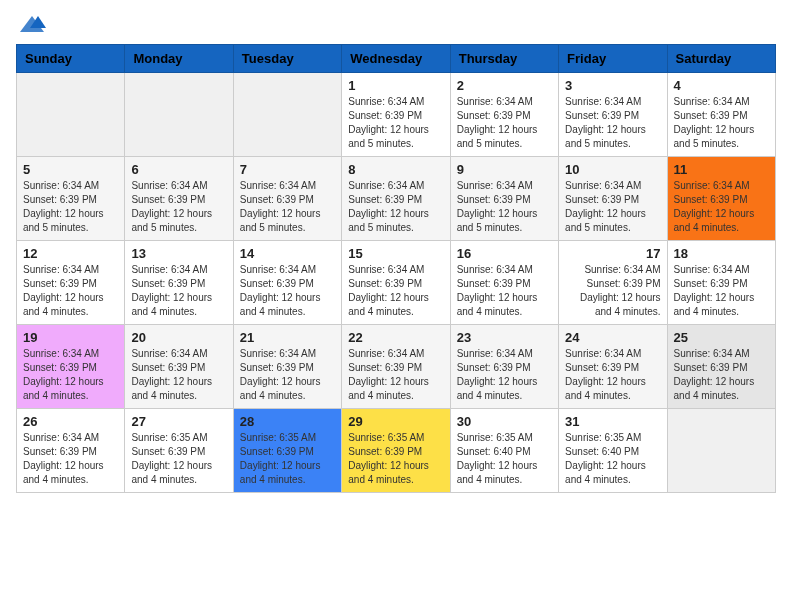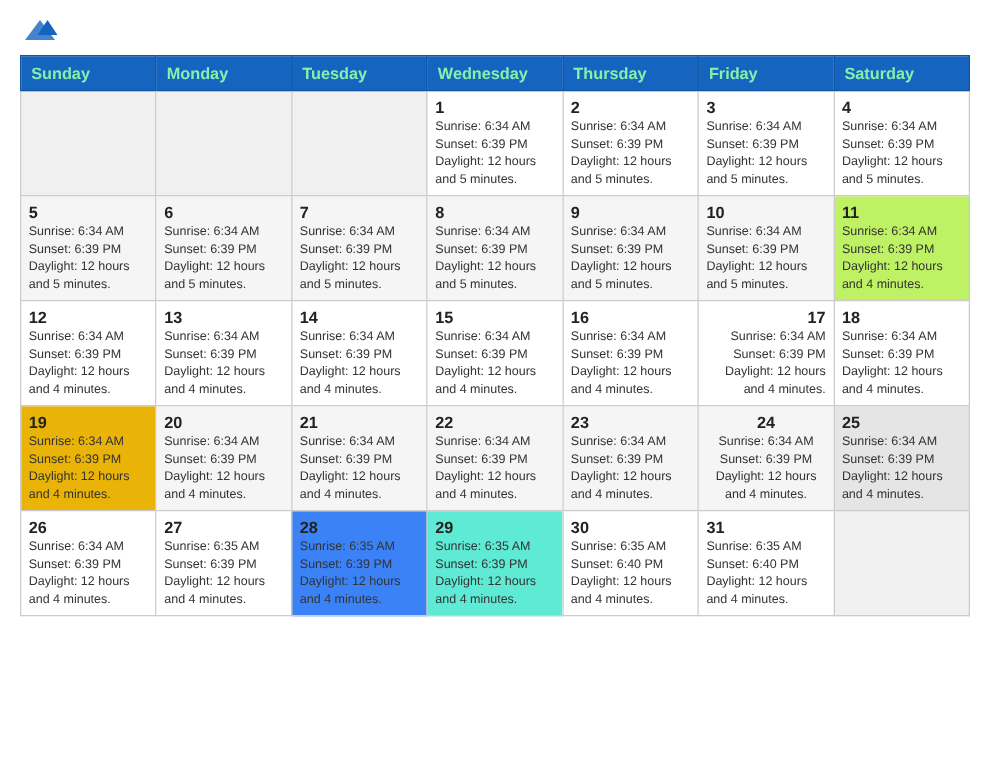--- a/index.html
+++ b/index.html
@@ -50,21 +50,21 @@
       font-size: 16px;
       color: #555;
     }
     .calendar {
       width: 100%;
       border-collapse: collapse;
       border: 1px solid #ccc;
     }
     .calendar th {
       background-color: #1565c0;
-      color: #86efac;
+      color: #000000;
       font-size: 13px;
       font-weight: bold;
       padding: 6px 8px;
       text-align: left;
       border: 1px solid #1255a0;
     }
     .calendar td {
       vertical-align: top;
       padding: 5px 6px;
       border: 1px solid #ccc;
@@ -198,21 +198,21 @@
 Daylight: 12 hours
 and 5 minutes.</div>
         </td>
         <td style="background: rgb(245, 245, 245);">
           <span class="day-num">10</span>
           <div class="day-info" style="white-space: pre-line;">Sunrise: 6:34 AM
 Sunset: 6:39 PM
 Daylight: 12 hours
 and 5 minutes.</div>
         </td>
-        <td style="background: #bef264;">
+        <td style="background: #f97316;">
           <span class="day-num">11</span>
           <div class="day-info" style="white-space: pre-line;">Sunrise: 6:34 AM
 Sunset: 6:39 PM
 Daylight: 12 hours
 and 4 minutes.</div>
         </td>
       </tr>
       <tr>
         <td style="background: rgb(255, 255, 255);">
           <span class="day-num">12</span>
@@ -258,21 +258,21 @@
         </td>
         <td style="background: rgb(255, 255, 255);">
           <span class="day-num">18</span>
           <div class="day-info" style="white-space: pre-line;">Sunrise: 6:34 AM
 Sunset: 6:39 PM
 Daylight: 12 hours
 and 4 minutes.</div>
         </td>
       </tr>
       <tr>
-        <td style="background: #eab308;">
+        <td style="background: #f0abfc;">
           <span class="day-num">19</span>
           <div class="day-info" style="white-space: pre-line;">Sunrise: 6:34 AM
 Sunset: 6:39 PM
 Daylight: 12 hours
 and 4 minutes.</div>
         </td>
         <td style="background: rgb(245, 245, 245);">
           <span class="day-num">20</span>
           <div class="day-info" style="white-space: pre-line;">Sunrise: 6:34 AM
 Sunset: 6:39 PM
@@ -293,21 +293,21 @@
 Daylight: 12 hours
 and 4 minutes.</div>
         </td>
         <td style="background: rgb(245, 245, 245);">
           <span class="day-num">23</span>
           <div class="day-info" style="white-space: pre-line;">Sunrise: 6:34 AM
 Sunset: 6:39 PM
 Daylight: 12 hours
 and 4 minutes.</div>
         </td>
-        <td style="background: rgb(245, 245, 245); text-align: center;">
+        <td style="background: rgb(245, 245, 245);">
           <span class="day-num">24</span>
           <div class="day-info" style="white-space: pre-line;">Sunrise: 6:34 AM
 Sunset: 6:39 PM
 Daylight: 12 hours
 and 4 minutes.</div>
         </td>
         <td style="background: #e5e5e5;">
           <span class="day-num">25</span>
           <div class="day-info" style="white-space: pre-line;">Sunrise: 6:34 AM
 Sunset: 6:39 PM
@@ -330,21 +330,21 @@
 Daylight: 12 hours
 and 4 minutes.</div>
         </td>
         <td style="background: #3b82f6;">
           <span class="day-num">28</span>
           <div class="day-info" style="white-space: pre-line;">Sunrise: 6:35 AM
 Sunset: 6:39 PM
 Daylight: 12 hours
 and 4 minutes.</div>
         </td>
-        <td style="background: #5eead4;">
+        <td style="background: #fde047;">
           <span class="day-num">29</span>
           <div class="day-info" style="white-space: pre-line;">Sunrise: 6:35 AM
 Sunset: 6:39 PM
 Daylight: 12 hours
 and 4 minutes.</div>
         </td>
         <td style="background: rgb(255, 255, 255);">
           <span class="day-num">30</span>
           <div class="day-info" style="white-space: pre-line;">Sunrise: 6:35 AM
 Sunset: 6:40 PM

